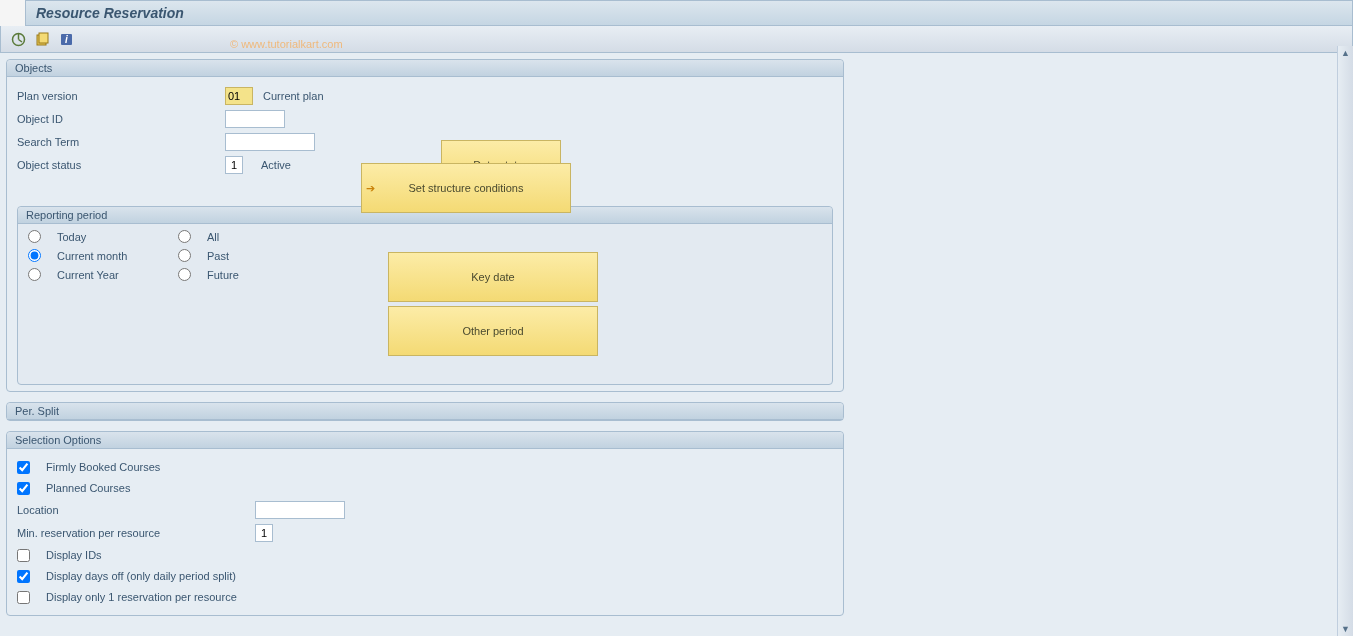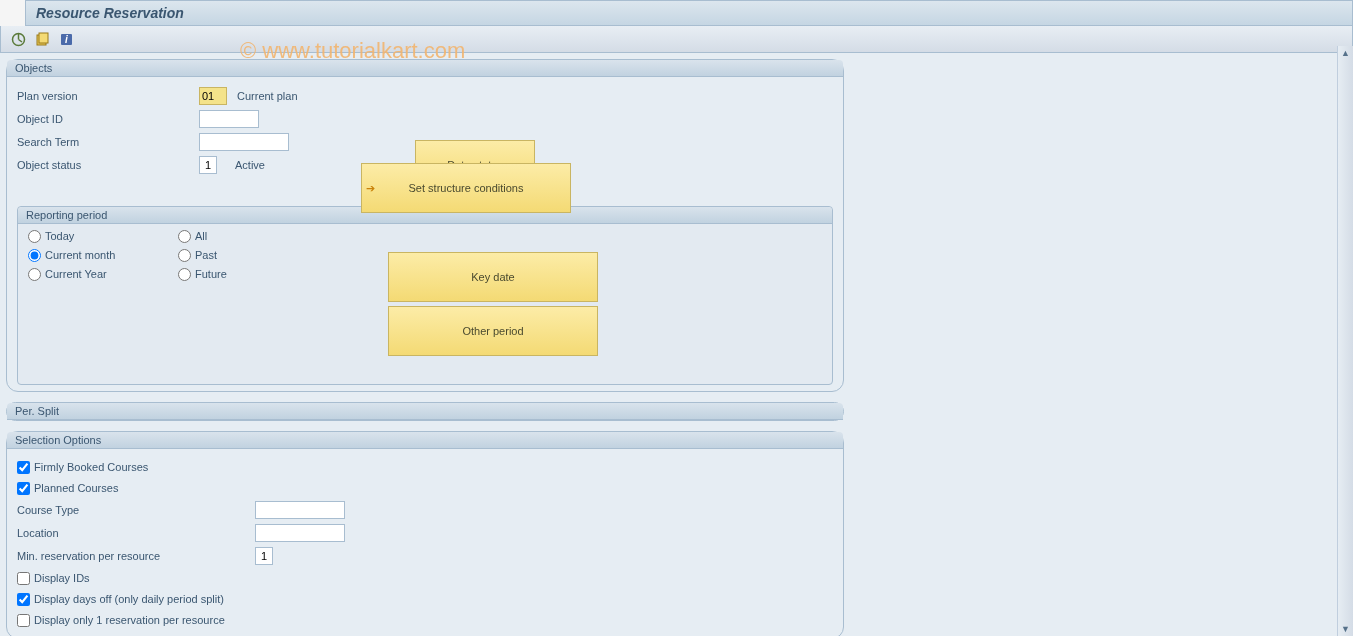--- a/index.html
+++ b/index.html
@@ -50,21 +50,21 @@
       padding: 6px;
       background:#e6edf3;
       overflow: hidden;
     }
     .right-filler {
       flex: 1;
       background: #e6edf3;
     }
     .group-box {
       border: 1px solid #a8bdd0;
-      border-radius: 12px;
+      border-radius: 4px;
       margin-bottom: 10px;
       background: #e6edf3;
     }
     .group-title {
       background: linear-gradient(to bottom, #d9e3ec 0%, #c1d2e0 100%);
       border-bottom: 1px solid #a8bdd0;
       padding: 2px 8px;
       font-size: 11px;
       color: #3a5670;
       border-radius: 4px 4px 0 0;
@@ -72,21 +72,21 @@
     .group-body {
       padding: 6px 10px;
     }
     .form-row {
       display: flex;
       align-items: center;
       margin: 3px 0;
       height: 20px;
     }
     .form-label {
-      width: 182px;
+      width: 208px;
       color: #3a5670;
     }
     .text-input {
       height: 18px;
       border: 1px solid #a8bdd0;
       background: #fff;
       font-size: 11px;
       padding: 0 2px;
     }
     .input-small { width: 28px; text-align: left; }
@@ -123,42 +123,42 @@
       border: 1px solid #a8bdd0;
       border-radius: 4px;
       margin-top: 8px;
       background: #e3eaf1;
     }
     .radio-grid {
       display: flex;
       padding: 6px 10px;
     }
     .radio-col { width: 150px; display: flex; flex-direction: column; gap: 6px;}
-    .radio-label { display: flex; align-items: flex-start; gap: 4px; color: #3a5670;}
+    .radio-label { display: flex; align-items: center; gap: 16px; color: #3a5670;}
     input[type="radio"], input[type="checkbox"] { margin: 0; }
     .btn-col-right { display:flex; flex-direction:column; gap:4px; margin-left: 60px;}
     .scroll-right {
       position:absolute;
       right:0;
       top:46px;
       bottom:0;
       width:16px;
       background: linear-gradient(to right,#e6edf3,#d4dce6);
       border-left:1px solid #c0cede;
       display:flex;
       flex-direction:column;
       justify-content:space-between;
       align-items:center;
       padding:2px 0;
     }
     .scroll-arrow{color:#56718a;font-size:9px;cursor:pointer;}
     .watermark{
       position:absolute;
-      top:38px;left:240px;
-      font-size:22px;
+      top:38px;left:230px;
+      font-size:11px;
       color:#f2b570;
       font-family: Arial;
       opacity:0.9;
       pointer-events:none;
     }
     .checkbox-row{display:flex;align-items:center;gap:4px;margin:3px 0;height:18px;color:#3a5670;}
     .selection-label{width:238px;}
   </style>
 </head>
 <body>
@@ -278,24 +278,20 @@
               <span>Firmly Booked Courses</span>
             </label>
           </div>
         <div class="checkbox-row">
             <label class="radio-label">
               <input type="checkbox" checked="" style="">
               <span>Planned Courses</span>
             </label>
           </div>
         <div class="form-row">
-            <span class="form-label selection-label">Course Type</span>
-            <input class="text-input input-wide" value="" style="">
-          </div>
-        <div class="form-row">
             <span class="form-label selection-label">Location</span>
             <input class="text-input input-wide" value="" style="">
           </div>
         <div class="form-row">
             <span class="form-label selection-label">Min. reservation per resource</span>
             <input class="text-input input-xs" value="1" style="">
           </div>
         <div class="checkbox-row">
             <label class="radio-label">
               <input type="checkbox" style="">

